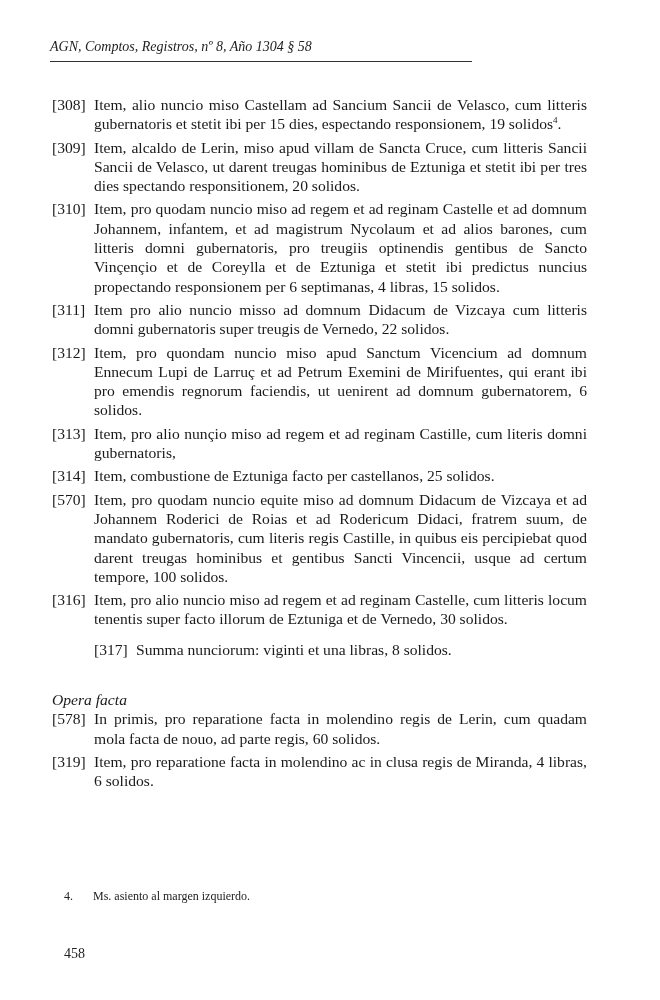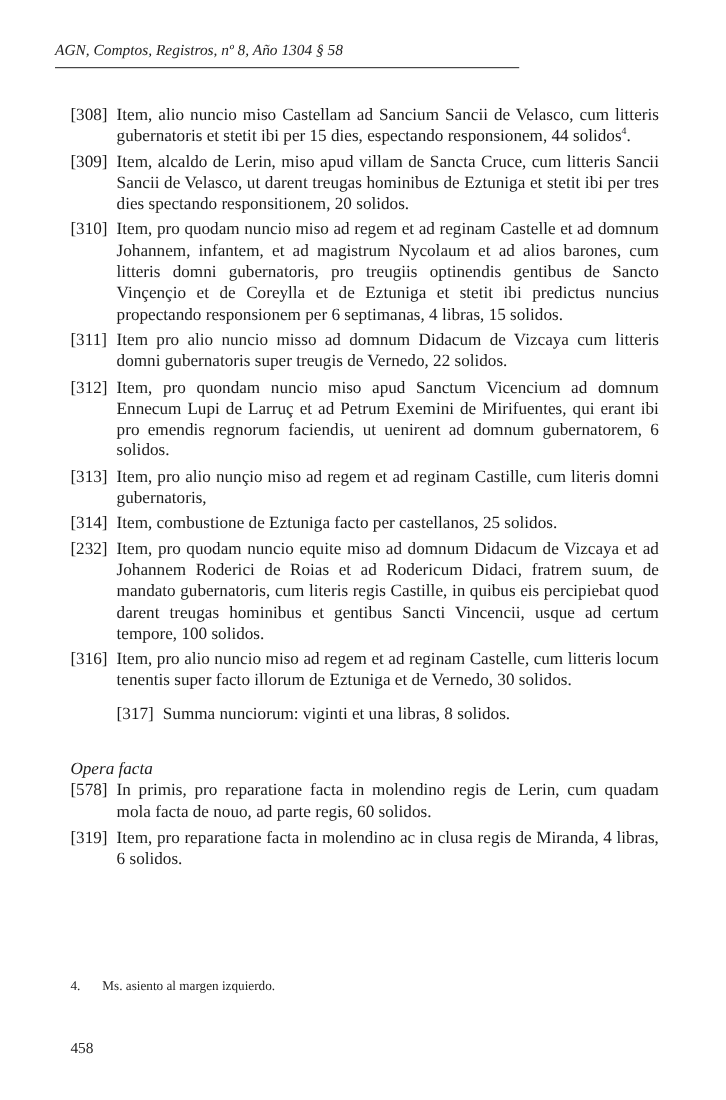--- a/index.html
+++ b/index.html
@@ -10,21 +10,21 @@
   }
   .running-head {
     position: absolute; left: 50px; top: 39px;
     font-style: italic; font-size: 14px; color: #222;
   }
   .head-rule {
     position: absolute; left: 50px; top: 61px; width: 422px; height: 0;
     border-top: 1.3px solid #333;
   }
   .body-text {
-    position: absolute; left: 64px; top: 95px; width: 535px;
+    position: absolute; left: 52px; top: 95px; width: 535px;
     font-size: 15.6px; line-height: 19.3px; text-align: justify;
   }
   .entry { position: relative; padding-left: 42px; margin-bottom: 4px; }
   .entry .num { position: absolute; left: 0; top: 0; }
   .entry .txt { display: block; text-align: justify; hyphens: manual; }
   .summa { padding-left: 42px; margin-top: 11px; margin-bottom: 0; }
   .summa .inner { position: relative; padding-left: 42px; }
   .summa .num { position: absolute; left: 0; top: 0; }
   .section-title {
     font-style: italic; margin-top: 31px; 
@@ -40,21 +40,21 @@
 </style>
 </head>
 <body>
 
 <div class="running-head">AGN, Comptos, Registros, nº 8, Año 1304 § 58</div>
 <div class="head-rule"></div>
 
 <div class="body-text">
   <div class="entry">
     <span class="num">[308]</span>
-    <span class="txt"><span>Item, alio nuncio miso Castellam ad Sancium Sancii de Velasco, cum li­tteris gubernatoris et stetit ibi per 15 dies, espectando responsionem, 44 solidos</span><sup>4</sup><span>.</span></span>
+    <span class="txt"><span>Item, alio nuncio miso Castellam ad Sancium Sancii de Velasco, cum li­tteris gubernatoris et stetit ibi per 15 dies, espectando responsionem, 19 solidos</span><sup>4</sup><span>.</span></span>
   </div>
   <div class="entry">
     <span class="num">[309]</span>
     <span class="txt">Item, alcaldo de Lerin, miso apud villam de Sancta Cruce, cum litteris Sancii Sancii de Velasco, ut darent treugas hominibus de Eztuniga et stetit ibi per tres dies spectando responsitionem, 20 solidos.</span>
   </div>
   <div class="entry">
     <span class="num">[310]</span>
     <span class="txt">Item, pro quodam nuncio miso ad regem et ad reginam Castelle et ad domnum Johannem, infantem, et ad magistrum Nycolaum et ad alios barones, cum litteris domni gubernatoris, pro treugiis optinendis genti­bus de Sancto Vinçençio et de Coreylla et de Eztuniga et stetit ibi pre­dictus nuncius propectando responsionem per 6 septimanas, 4 libras, 15 solidos.</span>
   </div>
   <div class="entry">
@@ -67,21 +67,21 @@
   </div>
   <div class="entry">
     <span class="num">[313]</span>
     <span class="txt">Item, pro alio nunçio miso ad regem et ad reginam Castille, cum literis domni gubernatoris,</span>
   </div>
   <div class="entry">
     <span class="num">[314]</span>
     <span class="txt">Item, combustione de Eztuniga facto per castellanos, 25 solidos.</span>
   </div>
   <div class="entry">
-    <span class="num">[232]</span>
+    <span class="num">[570]</span>
     <span class="txt">Item, pro quodam nuncio equite miso ad domnum Didacum de Vizcaya et ad Johannem Roderici de Roias et ad Rodericum Didaci, fratrem suum, de mandato gubernatoris, cum literis regis Castille, in quibus eis percipiebat quod darent treugas hominibus et gentibus Sancti Vincencii, usque ad certum tempore, 100 solidos.</span>
   </div>
   <div class="entry">
     <span class="num">[316]</span>
     <span class="txt">Item, pro alio nuncio miso ad regem et ad reginam Castelle, cum litte­ris locum tenentis super facto illorum de Eztuniga et de Vernedo, 30 so­lidos.</span>
   </div>
 
   <div class="summa">
     <div class="inner">
       <span class="num">[317]</span>

